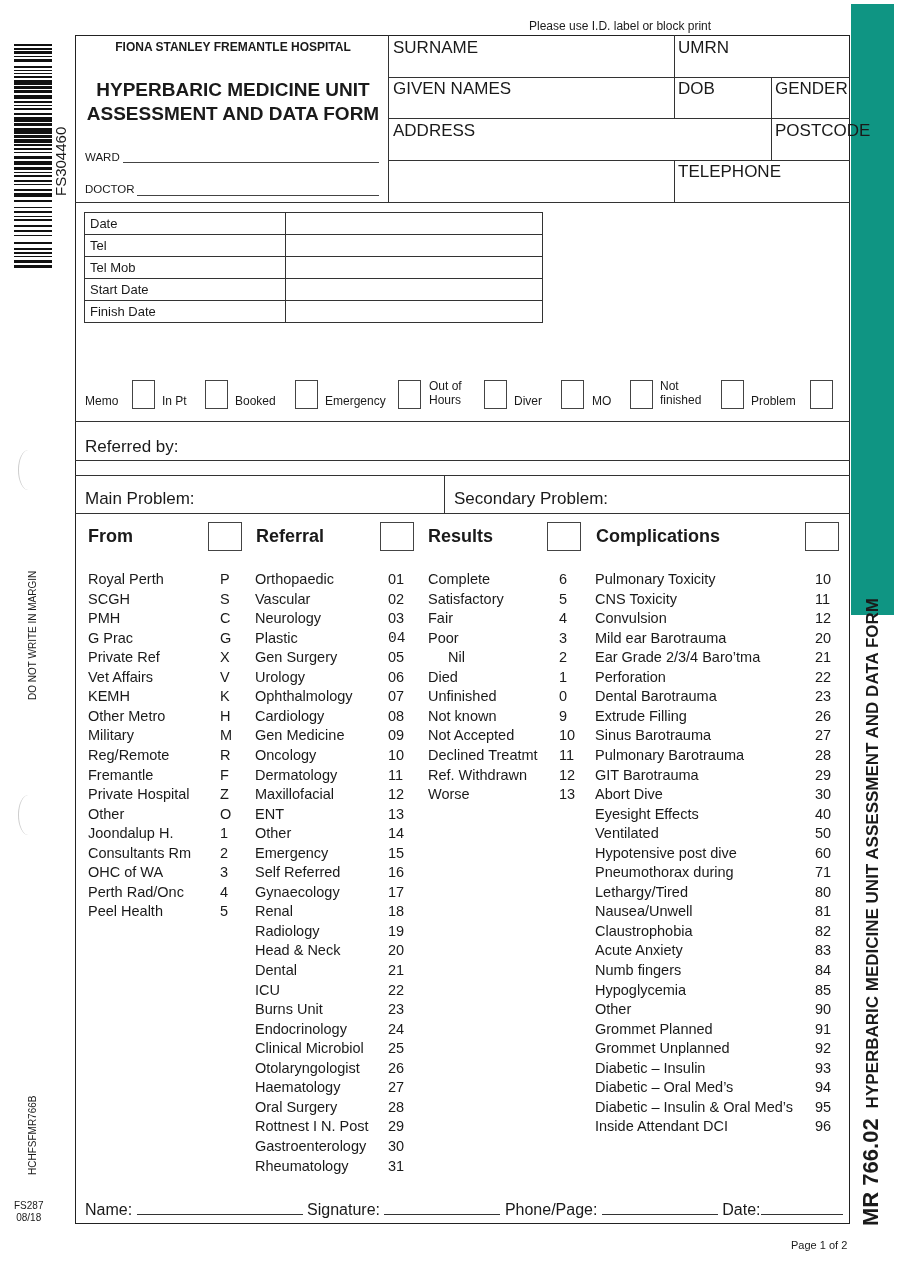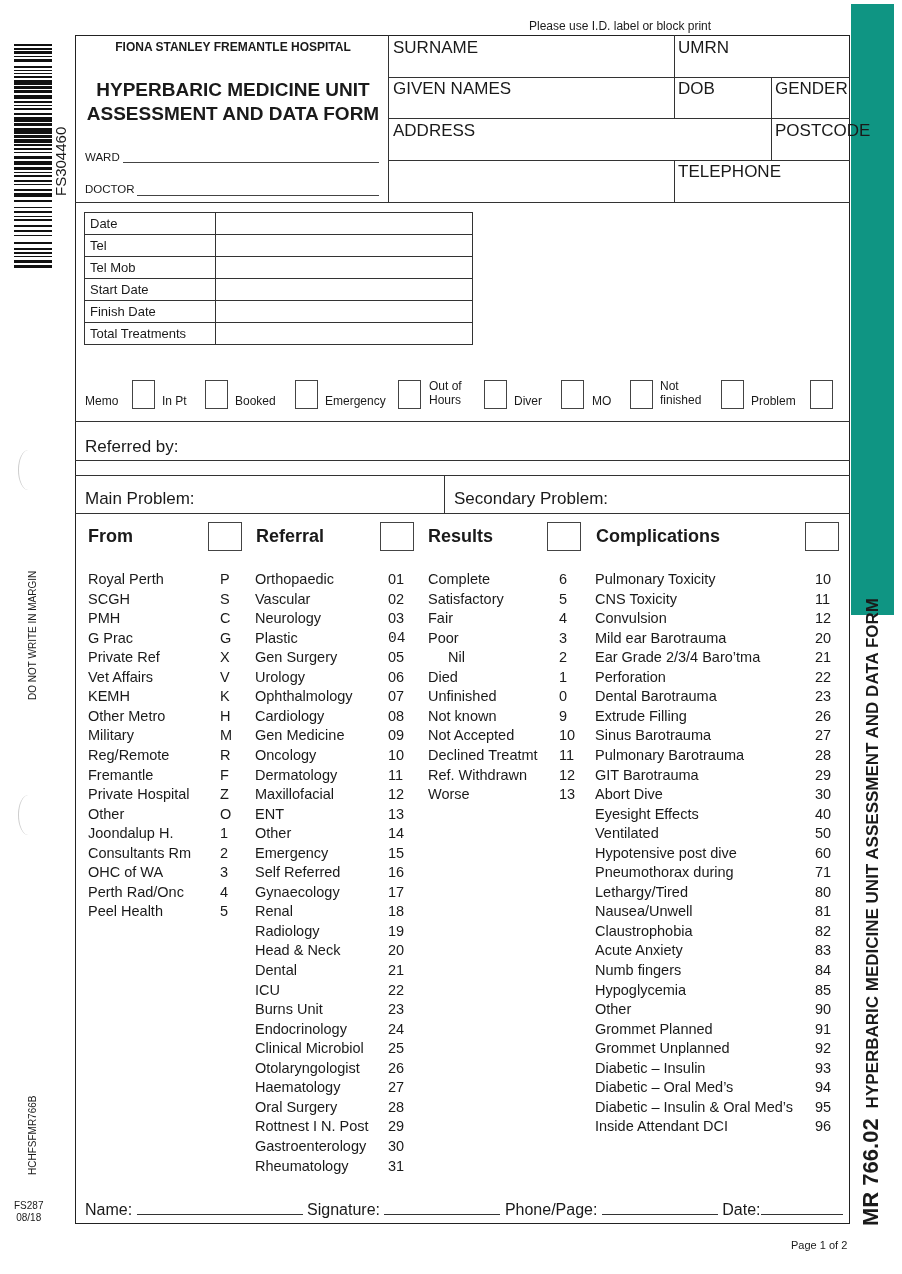--- a/index.html
+++ b/index.html
@@ -18,21 +18,21 @@
   
   .frame { left:75px; top:35px; width:775px; height:1189px; border:1.5px solid #222; box-sizing:border-box; }
   .hosp { left:77px; top:40px; width:312px; text-align:center; font-weight:bold; font-size:12px; }
   .title { left:77px; top:78px; width:312px; text-align:center; font-weight:bold; font-size:19px; line-height:24px; }
   .lbl-small { font-size:11.5px; }
   .uline { border-bottom:1px solid #444; height:1px; }
   .vline { border-left:1.2px solid #333; width:0; }
   .hline { border-top:1.2px solid #333; height:0; }
   .patient-label { font-size:17px; }
   
-  .info-table { left:84px; top:212px; width:389px; border-collapse:collapse;padding-left:28px; }
+  .info-table { left:84px; top:212px; width:459px; border-collapse:collapse;padding-left:28px; }
   .info-table td { border:1px solid #333; height:21px; font-size:13px; padding:0 0 0 5px; }
   .info-table td.val { width:256px; padding:0; }
   
   .cbx { width:23px; height:29px; border:1px solid #444; box-sizing:border-box; background:#fff; }
   .cb-lbl { font-size:12px; line-height:14px; }
   .big-lbl { font-size:17px; }
   .col-head { font-weight:bold; font-size:18px; }
   .hcbx { width:34px; height:29px; border:1px solid #444; box-sizing:border-box; }
   .list-row { position:absolute; font-size:14.5px; line-height:19.5px; white-space:nowrap; }
   .footer-text { font-size:16px; white-space:nowrap; }
@@ -153,24 +153,20 @@
       <tr>
         <td>Tel Mob</td>
         <td class="val"></td>
       </tr>
       <tr>
         <td>Start Date</td>
         <td class="val"></td>
       </tr>
       <tr>
         <td>Finish Date</td>
-        <td class="val"></td>
-      </tr>
-      <tr>
-        <td>Total Treatments</td>
         <td class="val"></td>
       </tr>
     </tbody>
 </table>
 
 <div id="cb-row">
     <div class="abs cb-lbl" style="left: 85px; top: 394px;">Memo</div>
     <div class="abs cbx" style="left: 132px; top: 380px;"></div>
     <div class="abs cb-lbl" style="left: 162px; top: 394px;">In Pt</div>
     <div class="abs cbx" style="left: 205px; top: 380px;"></div>

